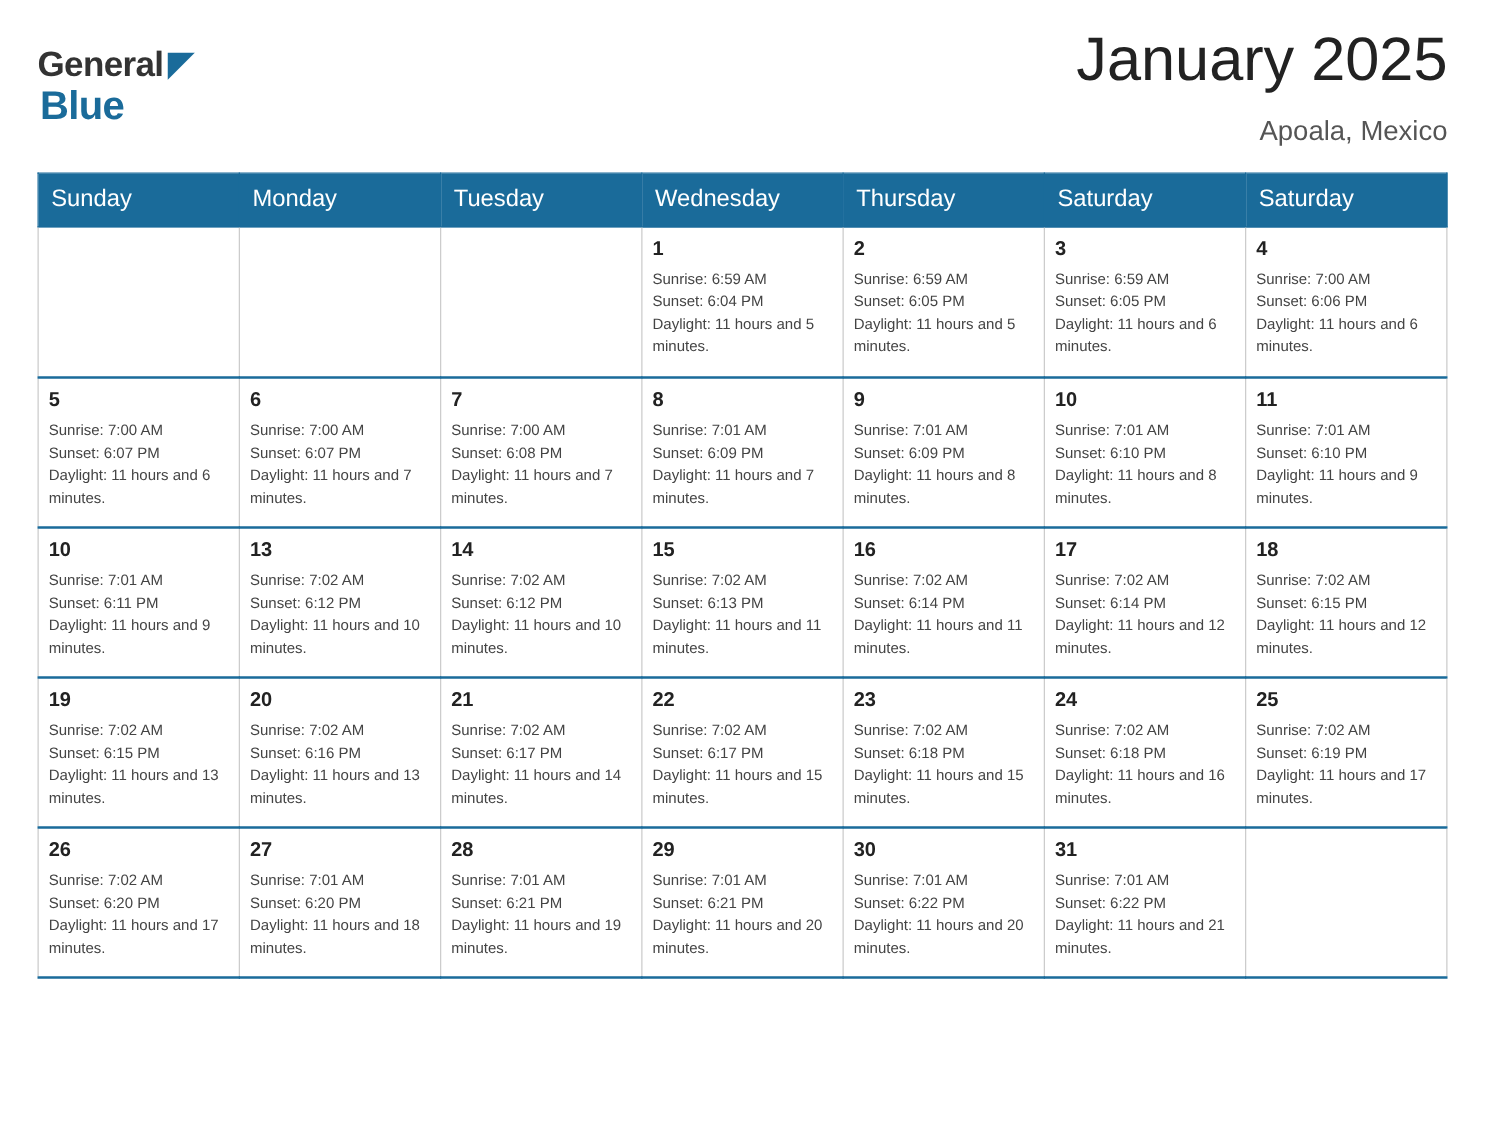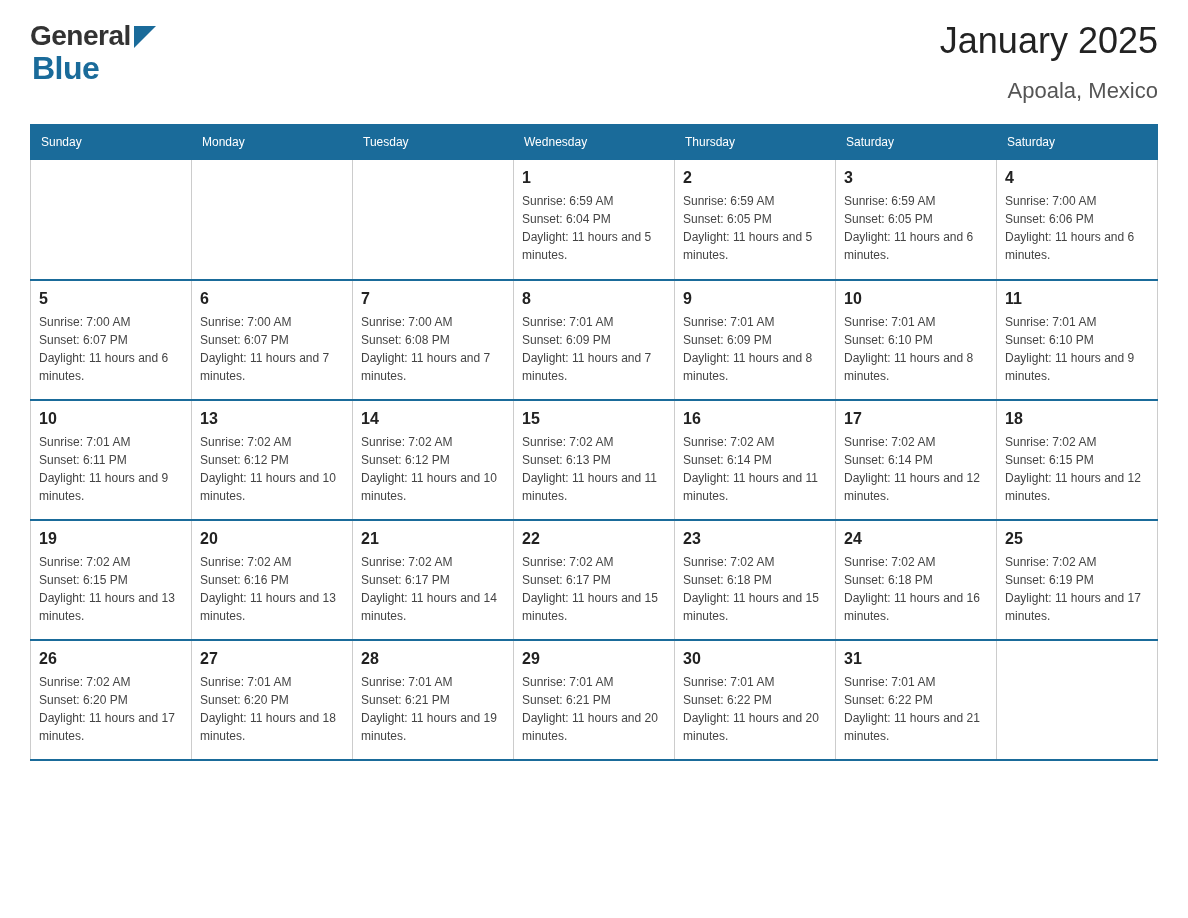--- a/index.html
+++ b/index.html
@@ -6,46 +6,46 @@
     body {
       font-family: Arial, sans-serif;
       background: #fff;
       width: 1188px;
       min-height: 918px;
       padding: 20px 30px;
     }
     .header {
       display: flex;
       justify-content: space-between;
-      align-items: flex-start;
+      align-items: center;
       margin-bottom: 20px;
     }
     .title-section {
       text-align: right;
     }
     .calendar-title {
-      font-size: 36px;
+      font-size: 49px;
       font-weight: normal;
       color: #222;
     }
     .calendar-subtitle {
       font-size: 22px;
       color: #555;
       margin-top: 16px;
     }
     table {
       width: 100%;
       border-collapse: collapse;
     }
     thead tr {
       background-color: #1a6b9a;
     }
     thead th {
       color: #fff;
-      font-size: 12px;
+      font-size: 19px;
       font-weight: normal;
       padding: 10px 10px;
       text-align: left;
       border: 1px solid #1a6b9a;
     }
     tbody td {
       vertical-align: top;
       border: 1px solid #ccc;
       padding: 6px 8px;
       width: 14.28%;

